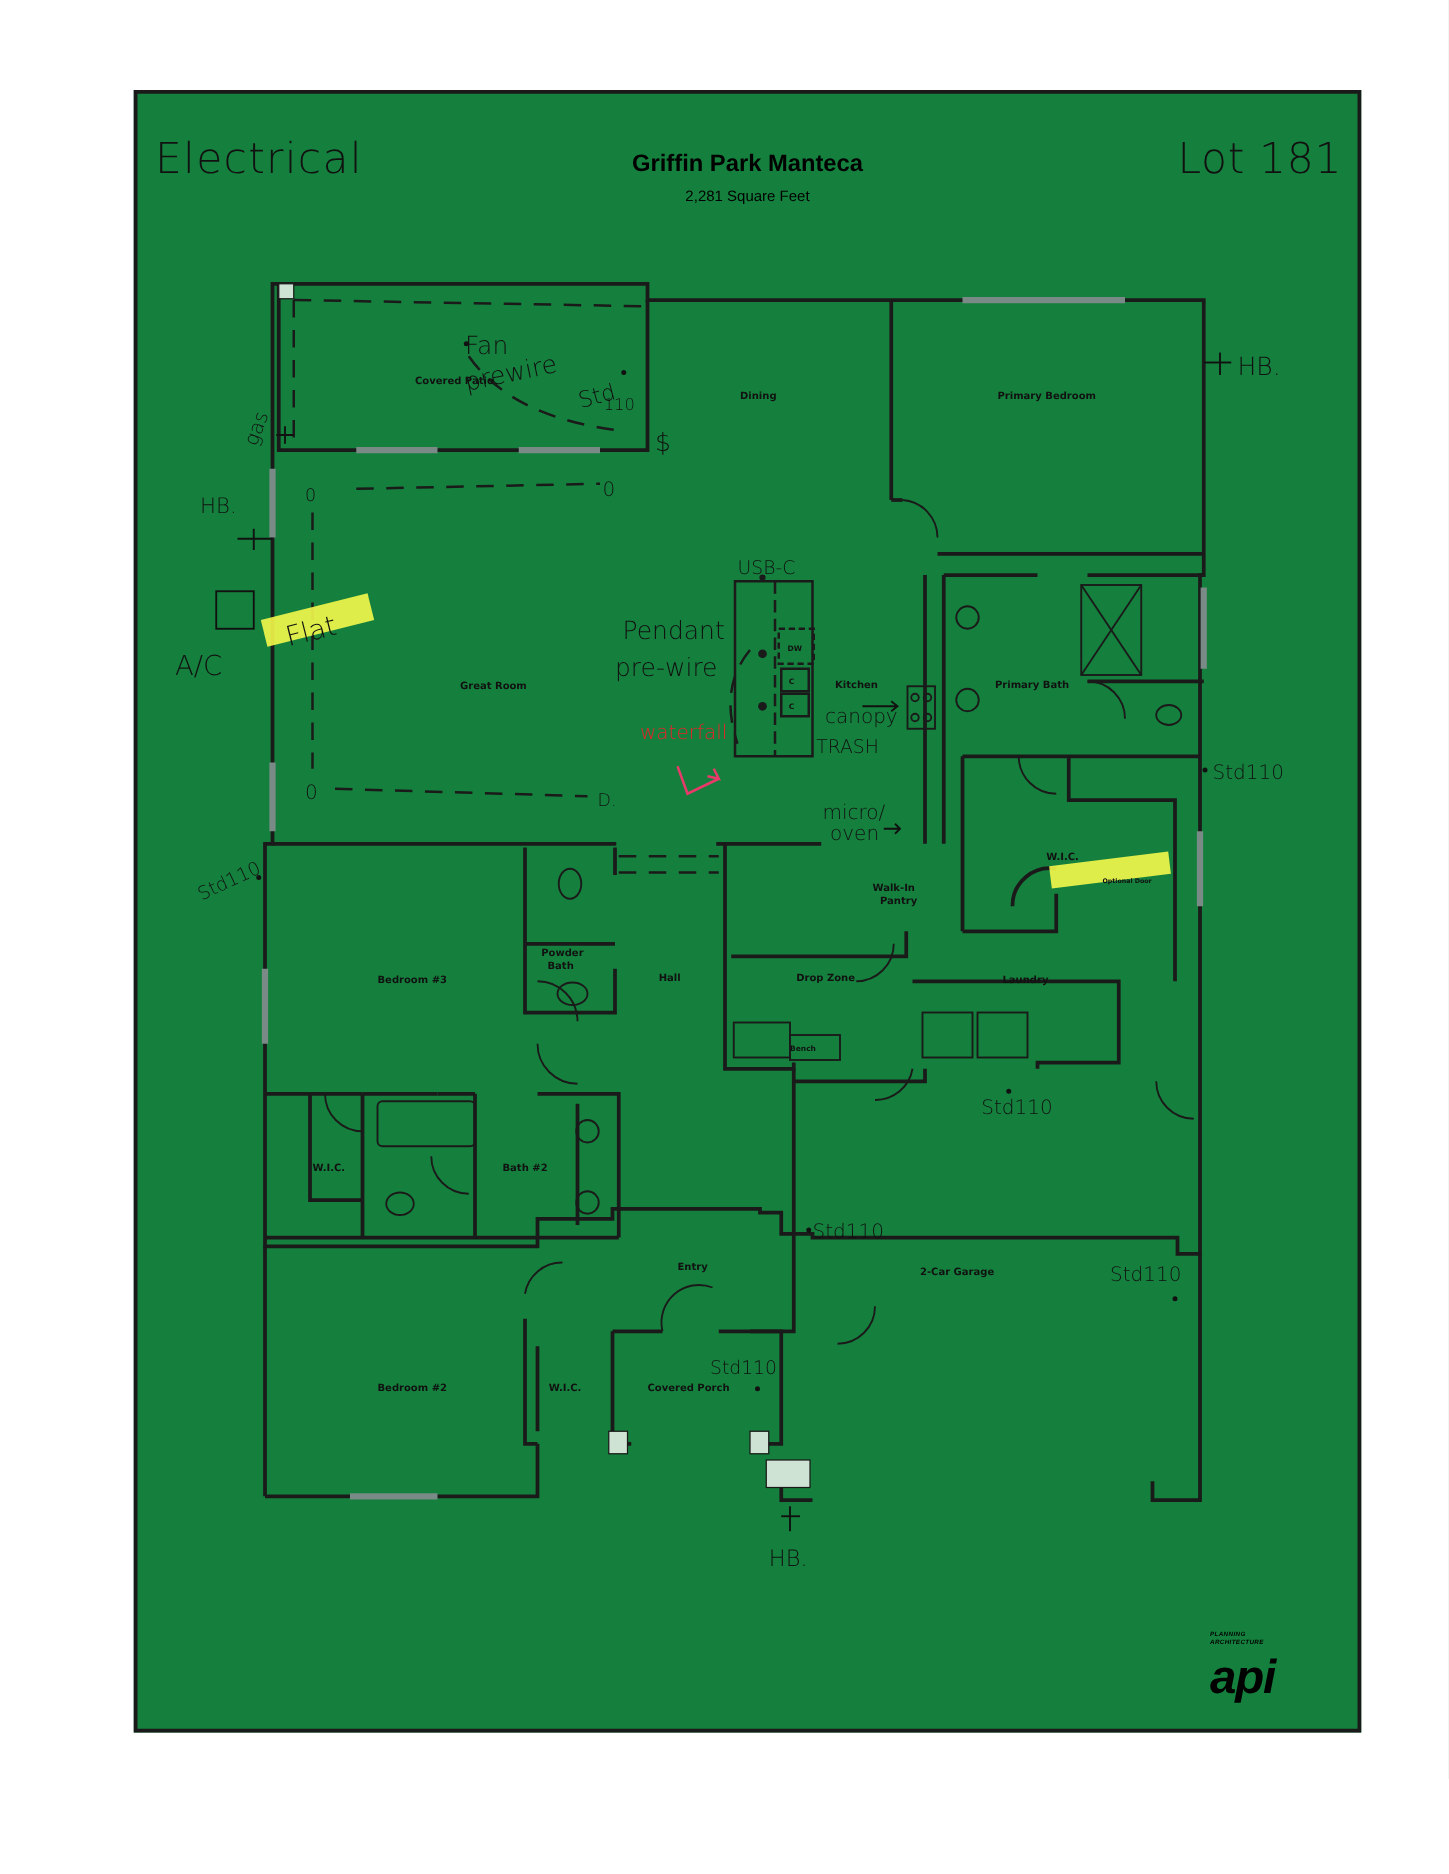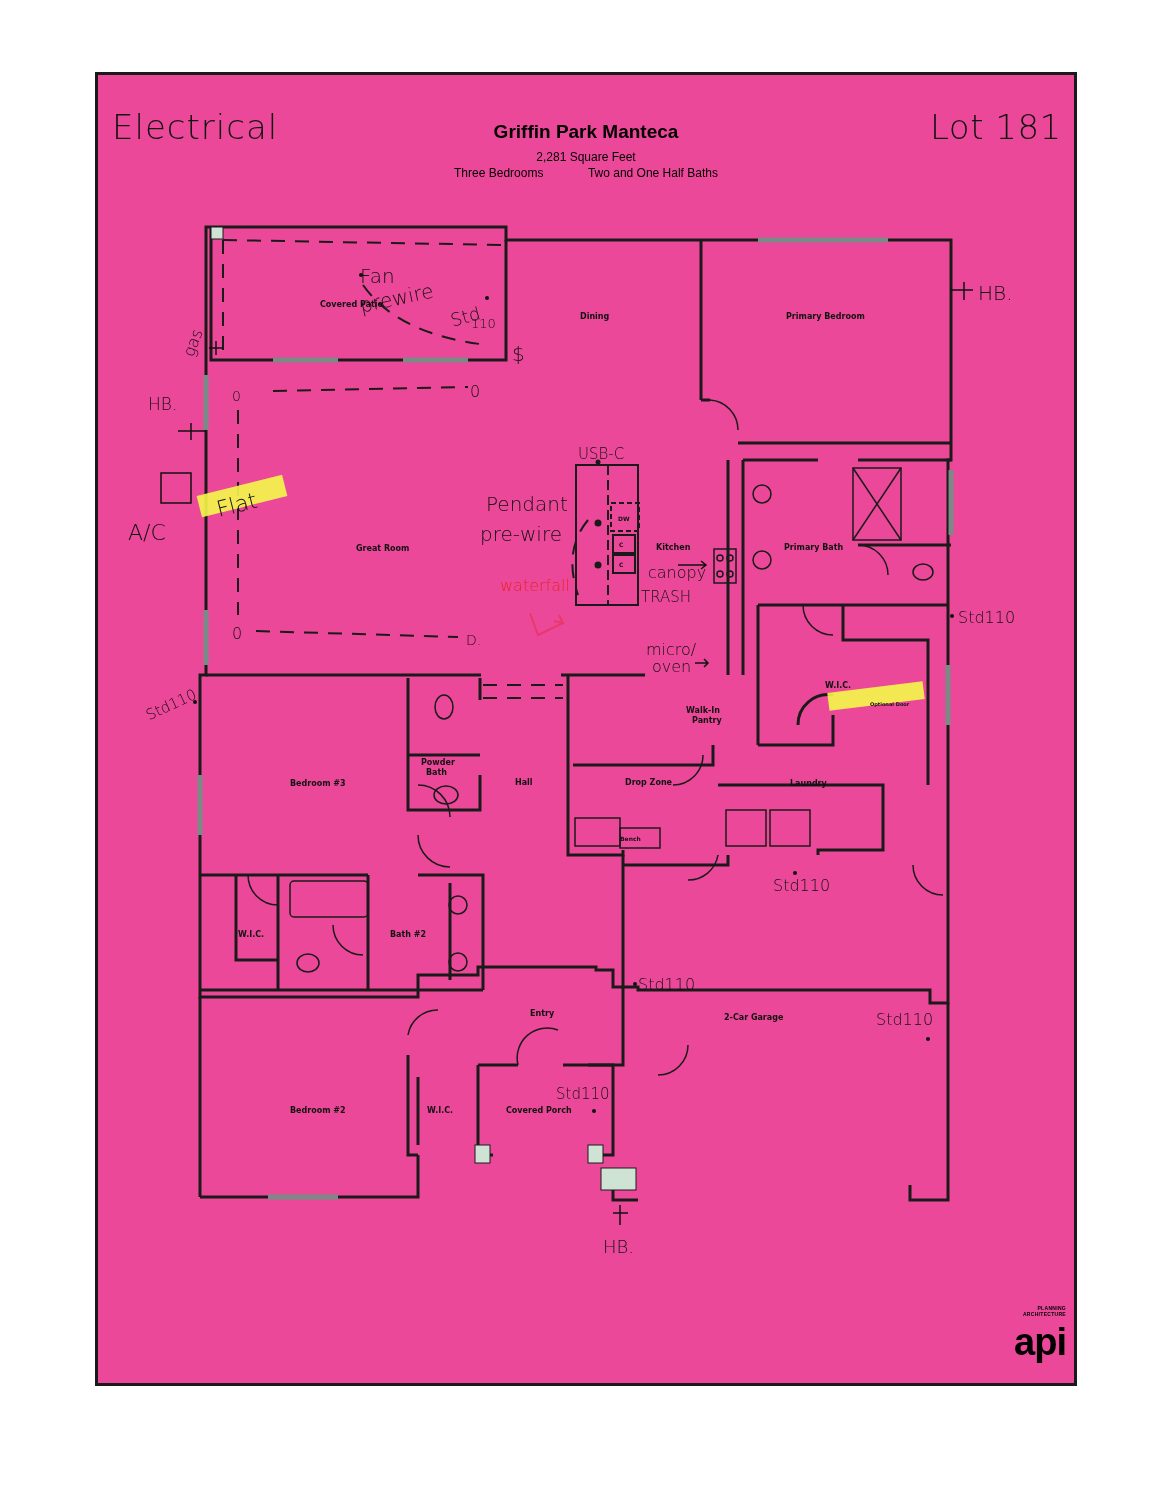--- a/index.html
+++ b/index.html
@@ -1,40 +1,35 @@
 <!DOCTYPE html>
 <html><head>
 <meta charset="utf-8">
 <style>
   html, body { margin:0; padding:0; background:#ffffff; }
   body { width:1159px; height:1499px; position:relative; overflow:hidden; font-family:"Liberation Sans", sans-serif; }
-  .sheet { position:absolute; left:95px; top:72px; width:982px; height:1314px; border:3px solid #1a1a1a; box-sizing:border-box; background:#ec4899; }
+  .sheet { position:absolute; left:107px; top:72px; width:982px; height:1314px; border:3px solid #1a1a1a; box-sizing:border-box; background:#15803d; }
   .hand { position:absolute; font-family:"DejaVu Sans", sans-serif; font-weight:300; color:#111; letter-spacing:0.5px; }
   .title { position:absolute; left:0; width:100%; text-align:center;margin-top:12px; }
   svg { position:absolute; left:0; top:0; }
   .room { font-family:"DejaVu Sans", sans-serif; font-size:8px; font-weight:bold; fill:#111; }
   .hw { font-family:"DejaVu Sans", sans-serif; font-size:15px; fill:#111; font-weight:300; }
 </style>
 </head>
 <body>
 
 <div class="sheet">
 
   <div class="hand" style="left:14px;top:32px;font-size:34px;letter-spacing:1px;">Electrical</div>
   <div class="hand" style="left:832px;top:32px;font-size:34px;">Lot 181</div>
   <div class="title" style="top:34px;font-size:19px;font-weight:bold;">Griffin Park Manteca</div>
   <div class="title" style="top:63px;font-size:12px;">2,281 Square Feet</div>
-  <div class="title" style="top:79px;font-size:12px;">
-    <span>Three Bedrooms</span>
-    <span style="display:inline-block;width:38px"></span>
-    <span>Two and One Half Baths</span>
-  </div>
-
-
-  <div style="position:absolute;right:8px;top:1230px;width:110px;text-align:right;">
+
+
+  <div style="position:absolute;right:8px;top:1230px;width:110px;text-align:left;font-style:italic;">
     <div style="font-size:5px;font-weight:bold;letter-spacing:0.3px;">PLANNING</div>
     <div style="font-size:5px;font-weight:bold;letter-spacing:0.3px;">ARCHITECTURE</div>
     <div style="font-size:38px;font-weight:bold;line-height:38px;margin-top:6px;letter-spacing:-1px;">api</div>
   </div>
 
   <svg width="982" height="1314" viewBox="0 0 982 1314">
     <g fill="none" stroke="#1a1a1a" stroke-width="3">
 
       <path d="M113,152 L408,152 L408,165 L603,165 L603,165 L853,165 L853,385 L850,385 L850,928 L832,928 L832,915 L720,915 L540,915 L540,912 L515,912 L515,895 L498,895 L498,892 L380,892 L380,900 L320,900 L320,922 L102,922 L102,920 L102,600 L108,600 L108,300 L108,152 Z"></path>
 

